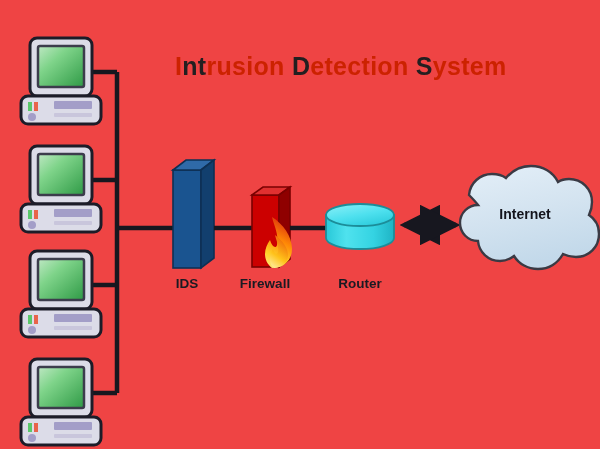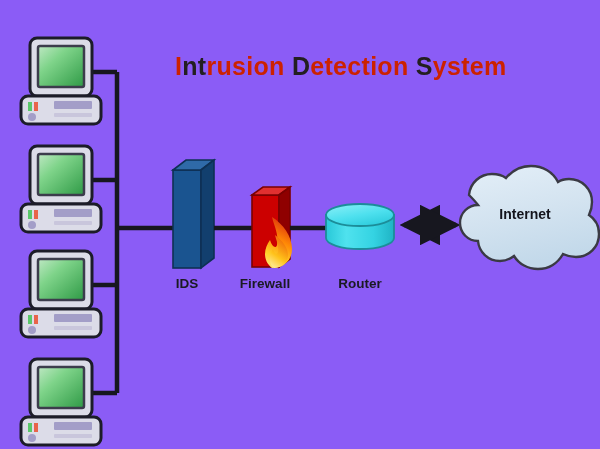--- a/index.html
+++ b/index.html
@@ -7,21 +7,21 @@
     padding: 0;
     background: #ffffff;
   }
   body {
     font-family: "Liberation Sans", sans-serif;
   }
   #canvas {
     position: relative;
     width: 600px;
     height: 449px;
-    background: #8b5cf6;
+    background: #ef4444;
     overflow: hidden;
   }
   #diagram-svg {
     position: absolute;
     left: 0;
     top: 0;
     width: 600px;
     height: 449px;
   }
   .title-text {

